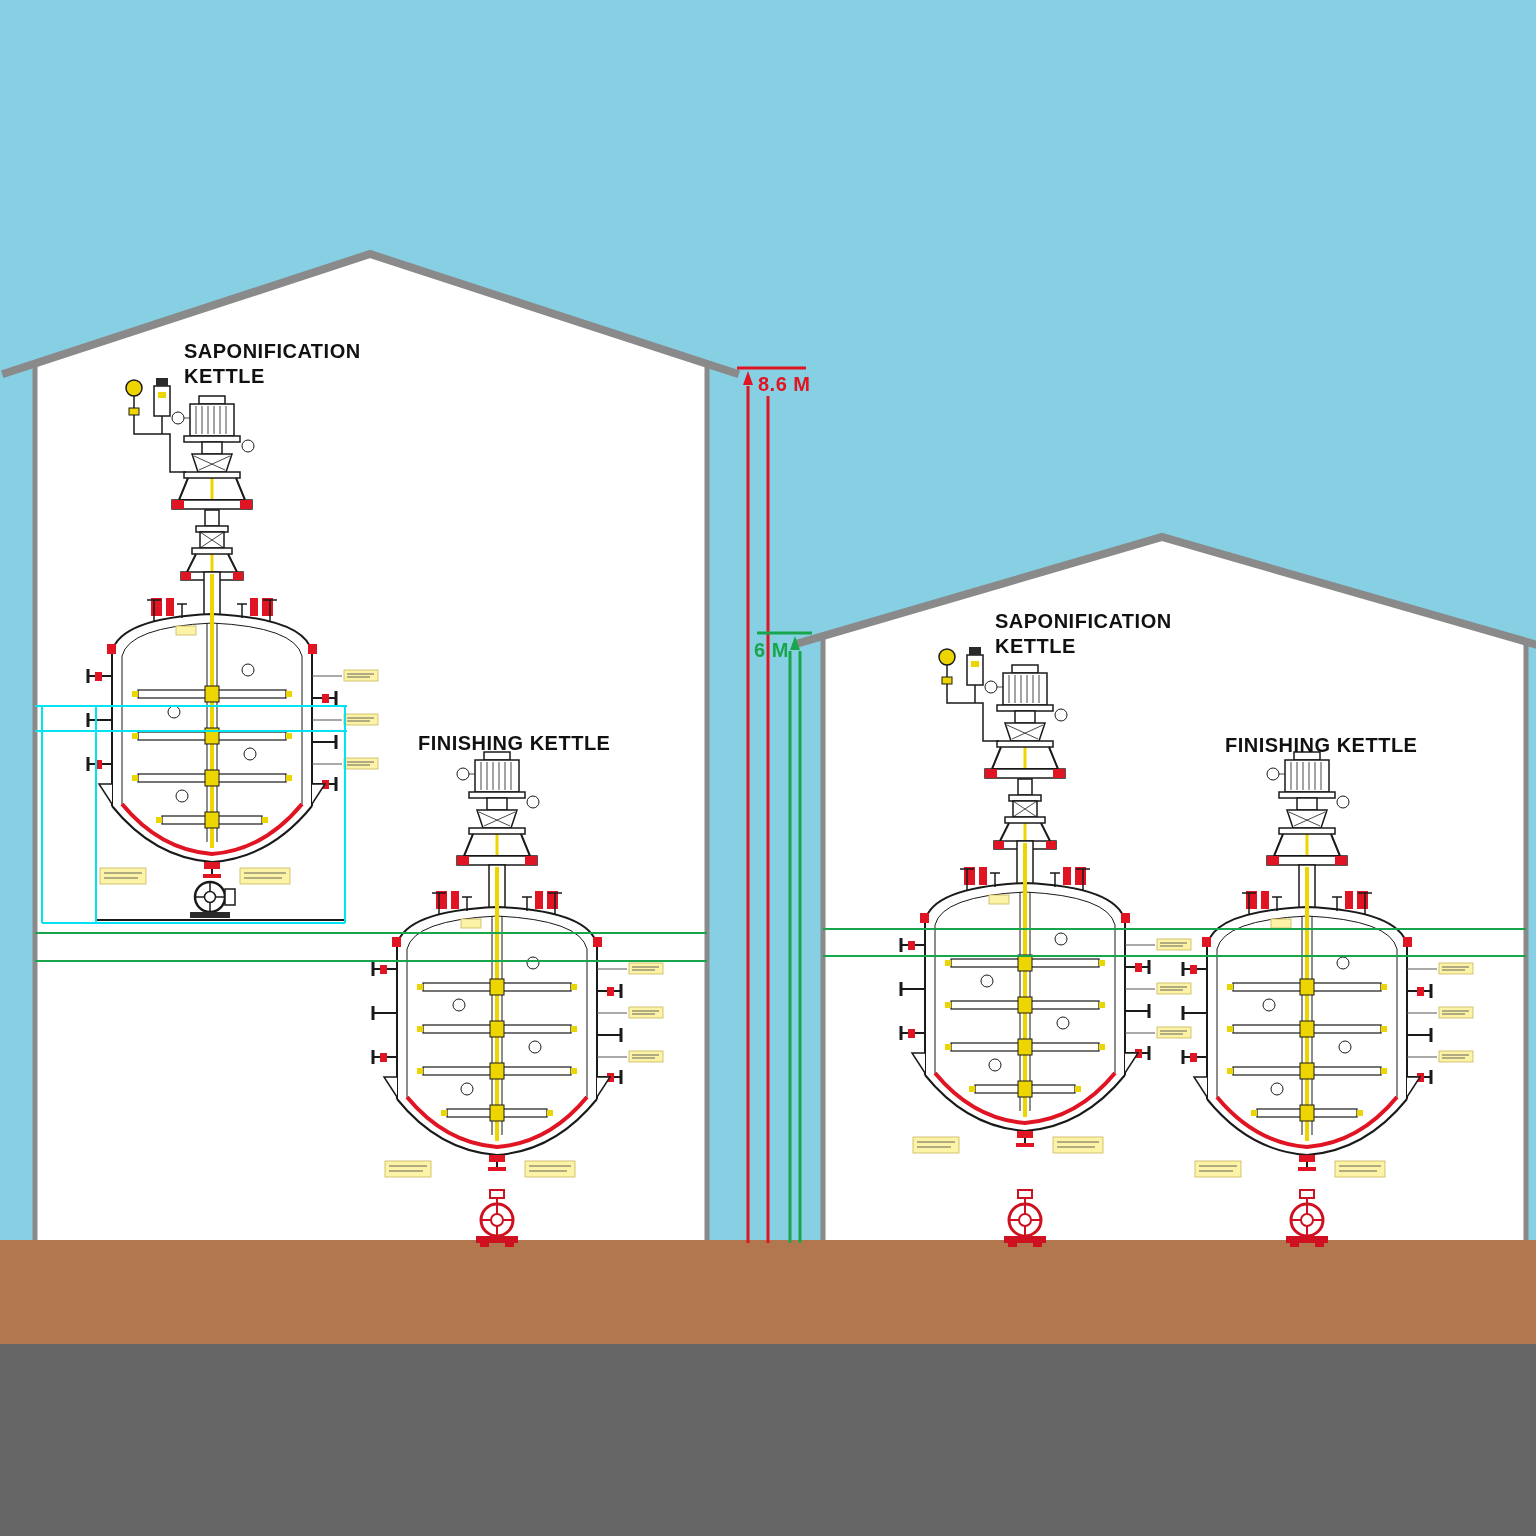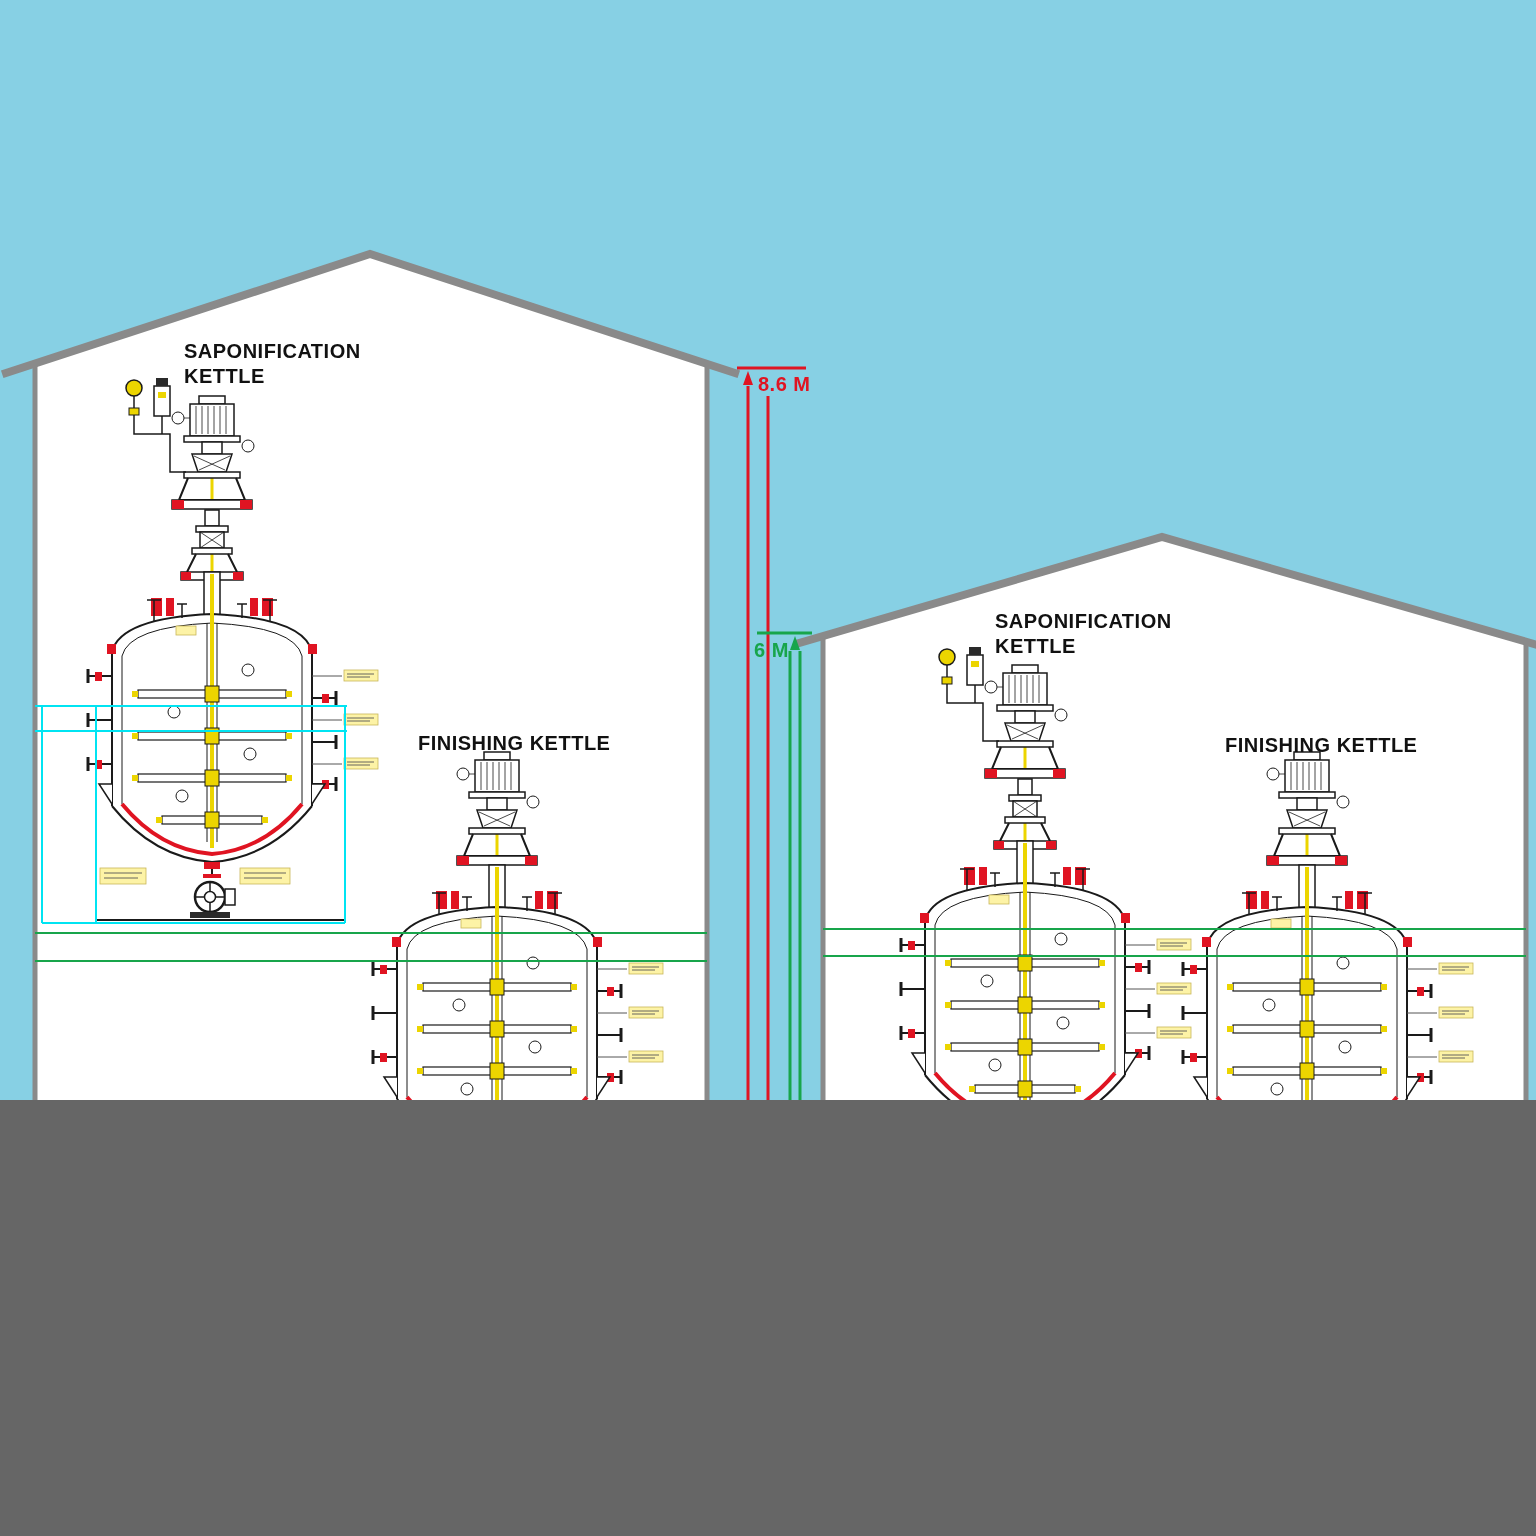--- a/index.html
+++ b/index.html
@@ -1,16 +1,16 @@
 <!DOCTYPE html>
 <html><head>
 <meta charset="utf-8">
 <style>
   html,body{margin:0;padding:0;background:#666;}
-  #canvas{position:relative;width:1536px;height:1100px;overflow:hidden;margin:0 auto;background:#87d0e4;}
+  #canvas{position:relative;width:1536px;height:1344px;overflow:hidden;margin:0 auto;background:#87d0e4;}
   svg{position:absolute;left:0;top:0;display:block;}
   .lbl{font-family:"Liberation Sans",sans-serif;font-weight:bold;font-size:20px;fill:#111;letter-spacing:.5px;}
   .dim{font-family:"Liberation Sans",sans-serif;font-weight:bold;font-size:20px;letter-spacing:.5px;}
 </style>
 </head>
 <body>
 
 <div id="canvas">
 <svg width="1536" height="1536" viewBox="0 0 1536 1536" xmlns="http://www.w3.org/2000/svg">
 

